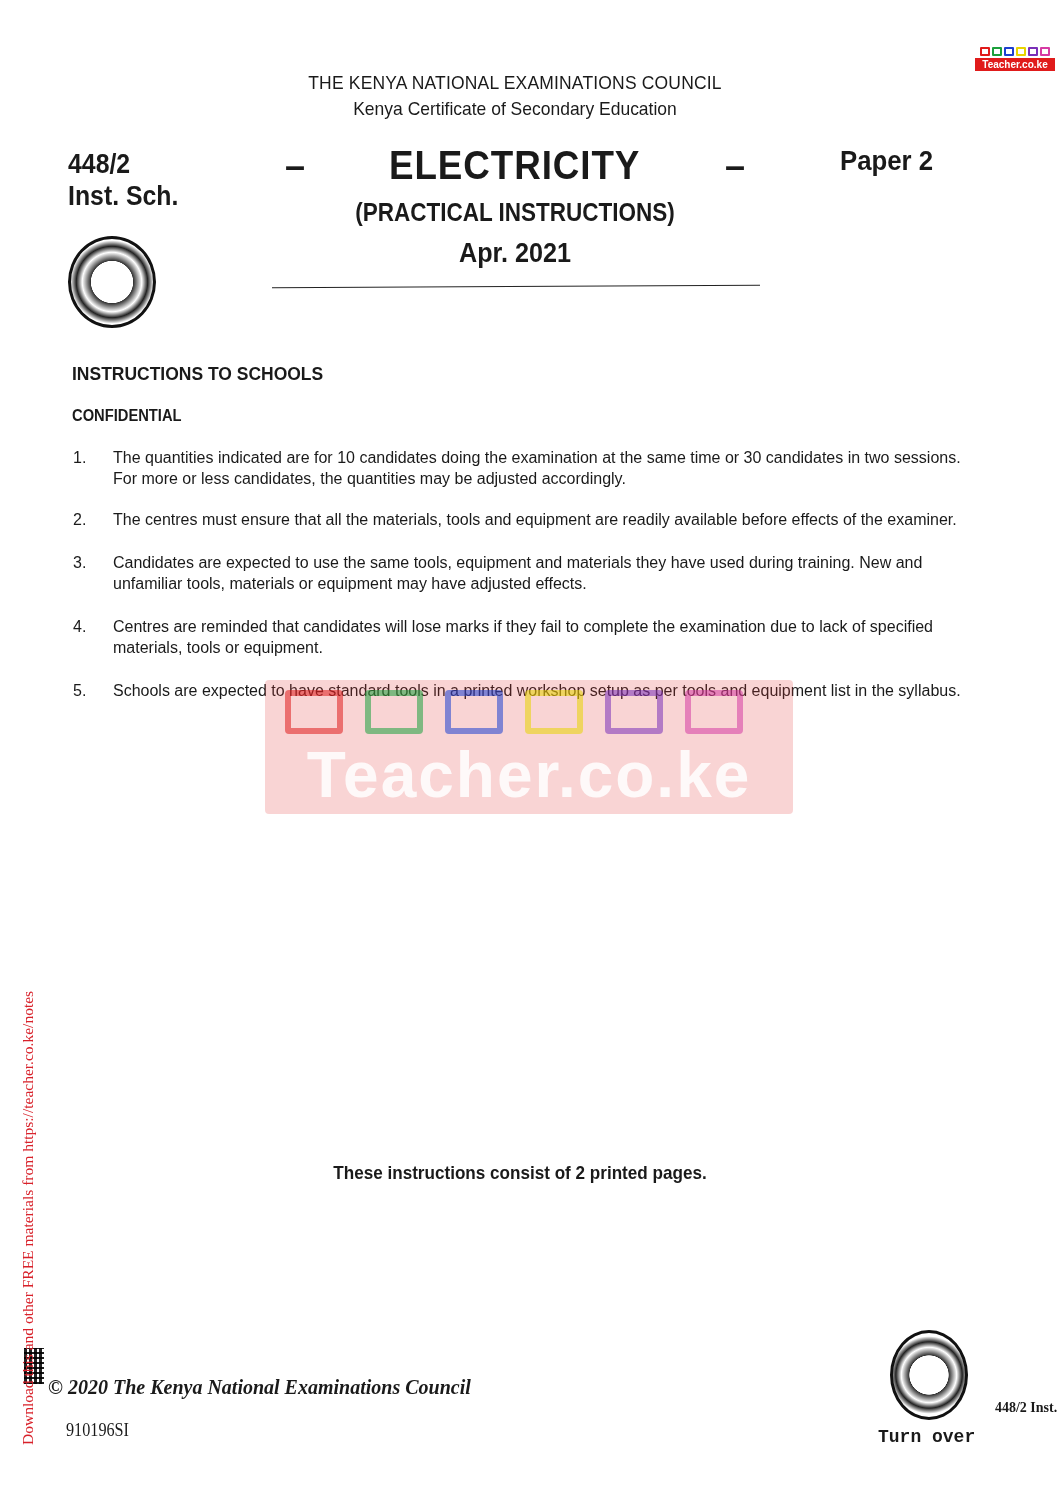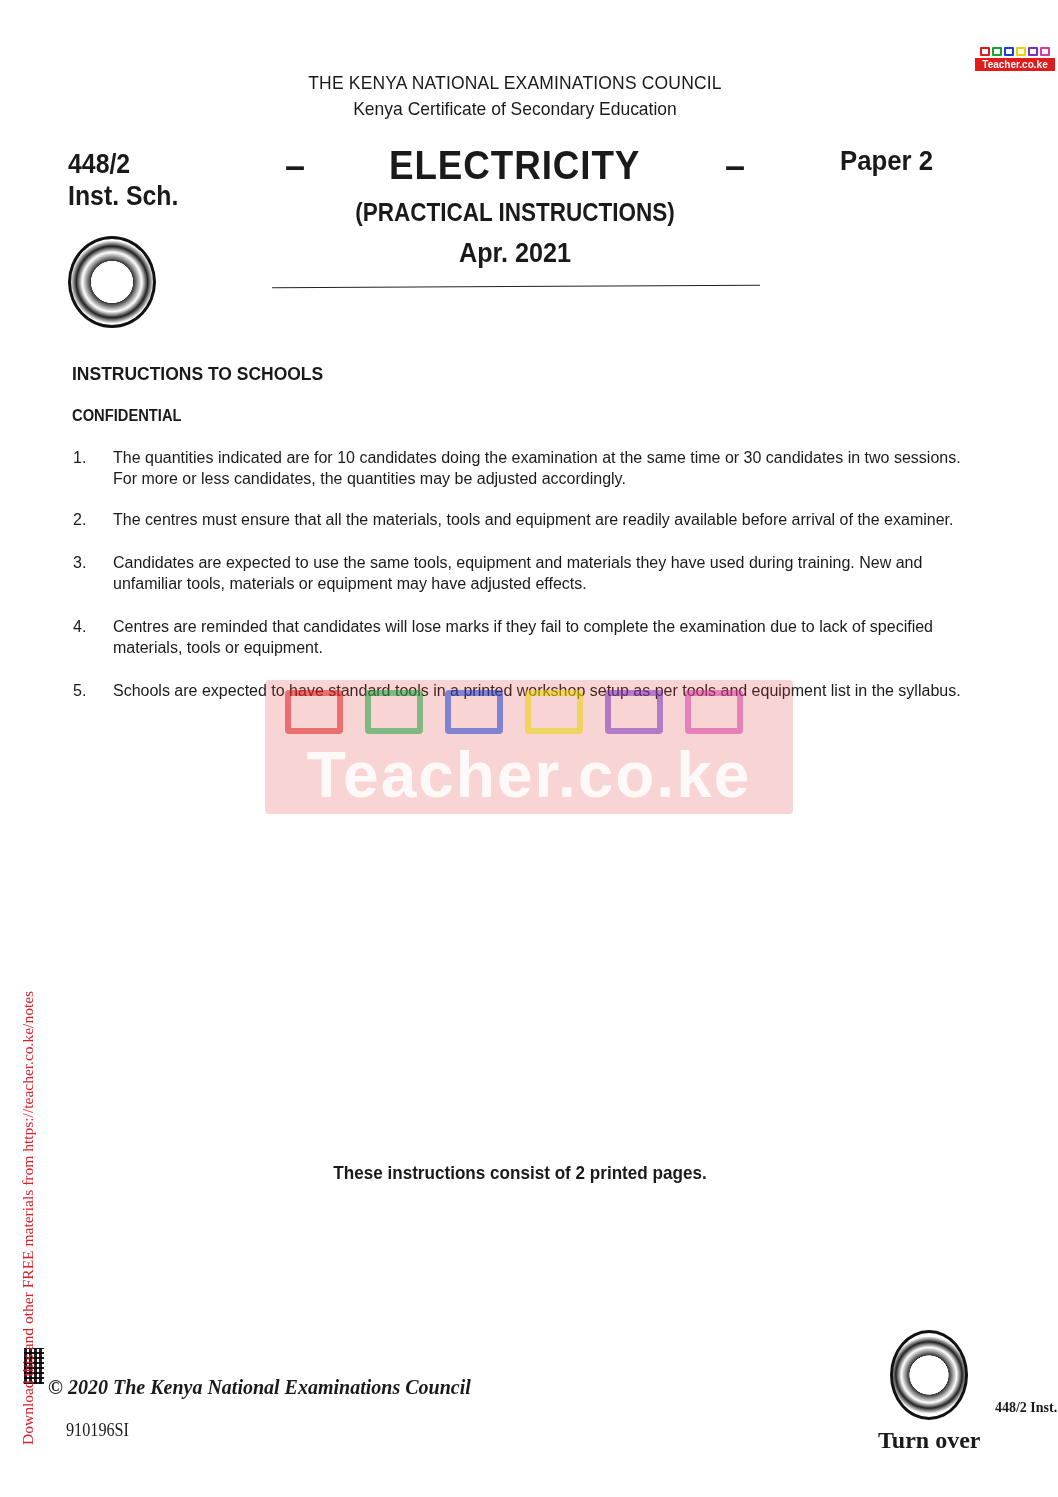--- a/index.html
+++ b/index.html
@@ -42,21 +42,21 @@
     .watermark { left: 265px; top: 680px; width: 528px; height: 134px; background: rgba(226,60,60,0.22); border-radius: 4px; }
     .wm-icons { position: absolute; left: 20px; top: 10px; display: flex; gap: 22px; }
     .wm-icons span { width: 58px; height: 44px; border: 6px solid; box-sizing: border-box; border-radius: 4px; opacity: 0.55; }
     .wm-text { position: absolute; left: 0; right: 0; bottom: 2px; text-align: center; font-size: 64px; font-weight: bold; color: rgba(255,255,255,0.85); letter-spacing: 2px; }
 
     .pages { left: 0; width: 1040px; text-align: center; top: 1162px; font-size: 19px; font-weight: bold; transform: scaleX(0.9); }
 
     .copyright { left: 0; width: 1040px; text-align: left; top: 1376px; font-family: "Liberation Serif", serif; font-style: italic; font-weight: bold; font-size: 20px; margin-left: 48px; }
     .foot-code { left: 0; width: 1040px; text-align: right; top: 1400px; font-family: Liberation Serif, serif; font-weight: bold; font-size: 14px; margin-left: 46px; }
     .serial { left: 66px; top: 1420px; font-family: "Liberation Serif", serif; font-size: 18px; transform: scaleX(0.9); transform-origin: left; }
-    .turn { left: 878px; top: 1427px; font-family: Liberation Serif, serif; font-weight: bold; font-size: 24px; }
+    .turn { left: 878px; top: 1427px; font-family: Liberation Mono, monospace; font-weight: bold; font-size: 18px; }
 
     .side-note { left: 19px; top: 1445px; transform-origin: 0 0; transform: rotate(-90deg); white-space: nowrap; color: #d8212a; font-family: "Liberation Serif", serif; font-size: 15.5px; }
     .qr { left: 24px; top: 1348px; width: 20px; height: 36px;
       background-image: repeating-linear-gradient(90deg,#222 0 3px,#fff 3px 5px), repeating-linear-gradient(0deg,#222 0 2px,transparent 2px 5px);
       background-blend-mode: multiply; }
   </style>
 </head>
 <body>
 
 <div class="abs brand-logo">
@@ -94,21 +94,21 @@
 <div class="abs h-instr">INSTRUCTIONS TO SCHOOLS</div>
 <div class="abs h-conf">CONFIDENTIAL</div>
 
 <div class="abs list">
   <div class="item">
     <span class="num">1.</span>
     <span class="txt">The quantities indicated are for 10 candidates doing the examination at the same time or 30 candidates in two sessions. For more or less candidates, the quantities may be adjusted accordingly.</span>
   </div>
   <div class="item">
     <span class="num">2.</span>
-    <span class="txt">The centres must ensure that all the materials, tools and equipment are readily available before arrival of the examiner.</span>
+    <span class="txt">The centres must ensure that all the materials, tools and equipment are readily available before effects of the examiner.</span>
   </div>
   <div class="item">
     <span class="num">3.</span>
     <span class="txt">Candidates are expected to use the same tools, equipment and materials they have used during training. New and unfamiliar tools, materials or equipment may have adjusted effects.</span>
   </div>
   <div class="item">
     <span class="num">4.</span>
     <span class="txt">Centres are reminded that candidates will lose marks if they fail to complete the examination due to lack of specified materials, tools or equipment.</span>
   </div>
   <div class="item">

